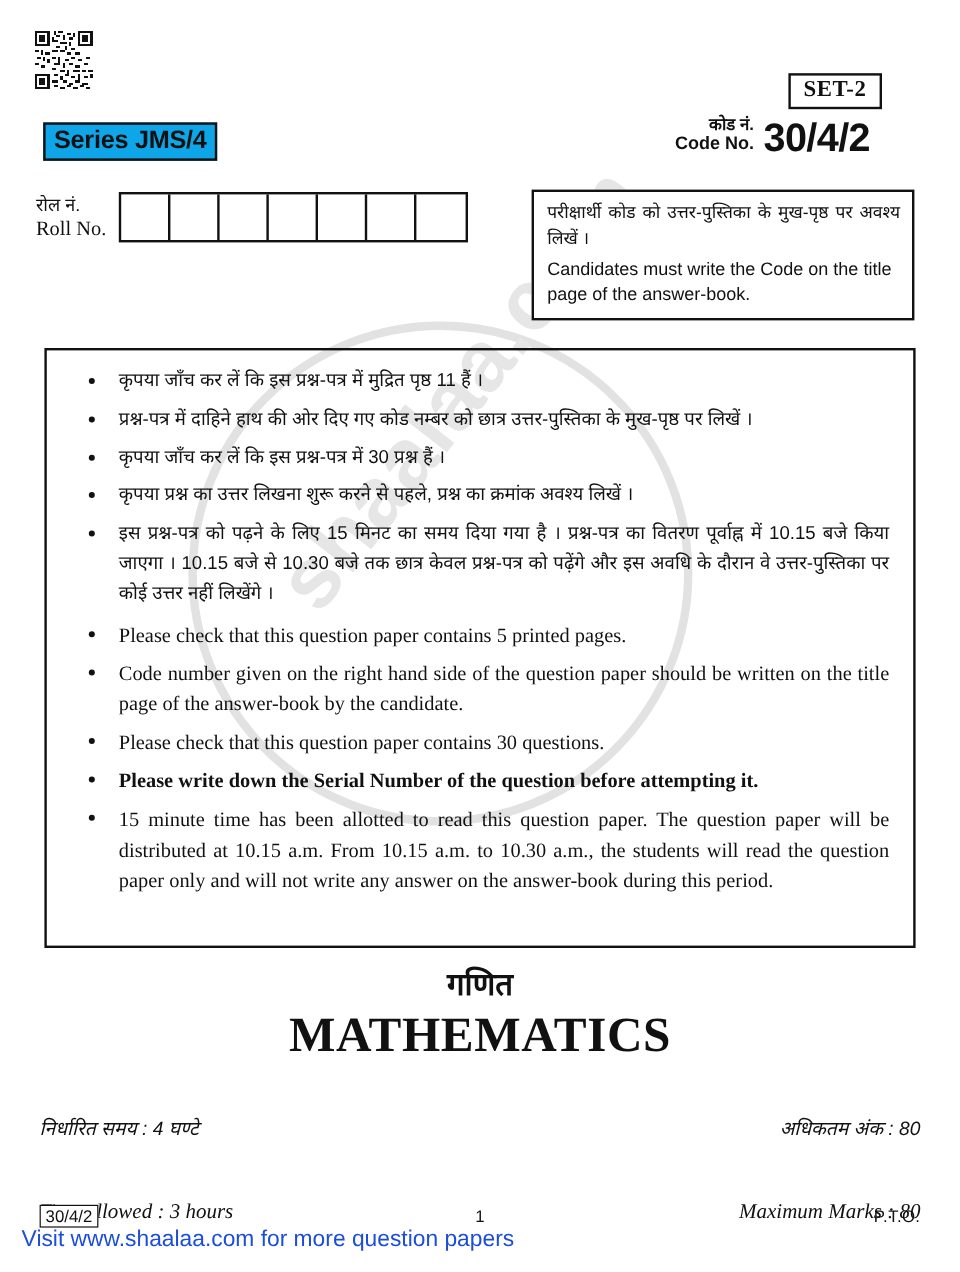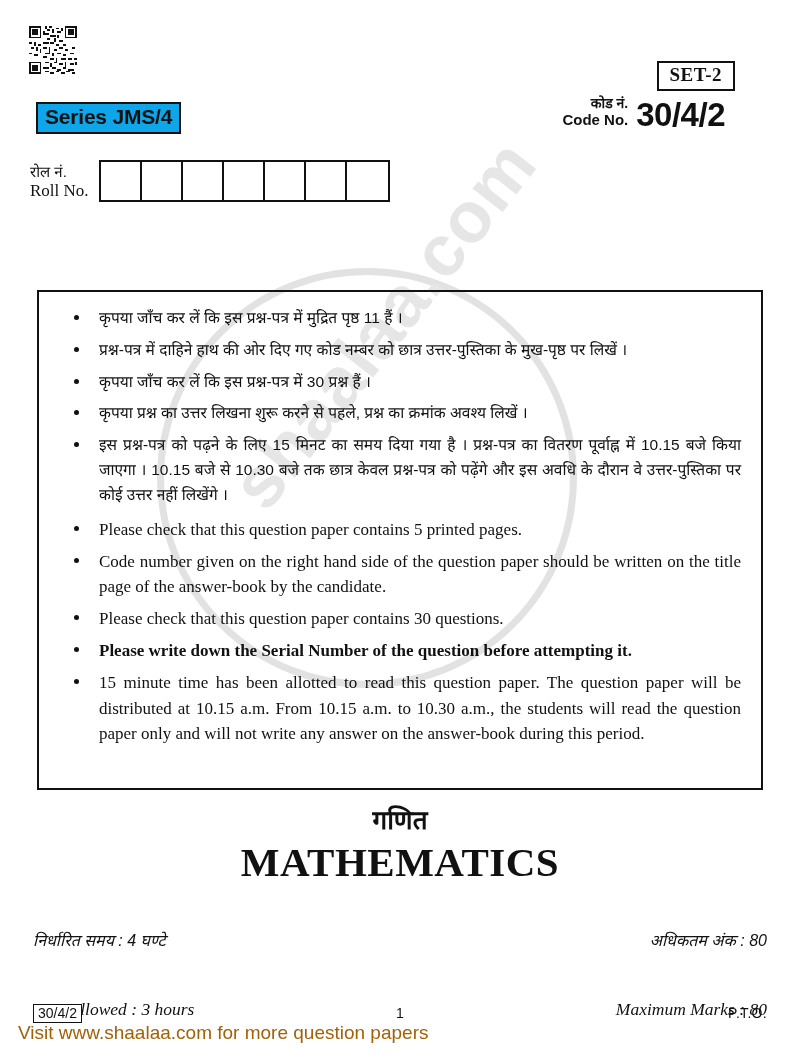--- a/index.html
+++ b/index.html
@@ -322,21 +322,21 @@
     letter-spacing: 0.3px;
   }
 
   
   .visit-banner {
     position: absolute;
     left: 18px;
     top: 1022px;
     font-family: "Liberation Sans", "DejaVu Sans", sans-serif;
     font-size: 19px;
-    color: #a16207;
+    color: #1d4ed8;
     z-index: 5;
     white-space: nowrap;
   }
 </style>
 </head>
 <body>
 
 <div class="page">
 
   <div class="watermark-layer">
@@ -451,20 +451,24 @@
         <div class="rollno-cell"></div>
         <div class="rollno-cell"></div>
         <div class="rollno-cell"></div>
         <div class="rollno-cell"></div>
         <div class="rollno-cell"></div>
         <div class="rollno-cell"></div>
         <div class="rollno-cell"></div>
       </div>
     </div>
 
+    <div class="cand-box">
+      <div class="cand-hi">परीक्षार्थी कोड को उत्तर-पुस्तिका के मुख-पृष्ठ पर अवश्य लिखें ।</div>
+      <div class="cand-en">Candidates must write the Code on the title page of the answer-book.</div>
+    </div>
 
     <div class="instr-box">
       <ul class="instr-list">
         <li class="hi">कृपया जाँच कर लें कि इस प्रश्न-पत्र में मुद्रित पृष्ठ 11 हैं ।</li>
         <li class="hi">प्रश्न-पत्र में दाहिने हाथ की ओर दिए गए कोड नम्बर को छात्र उत्तर-पुस्तिका के मुख-पृष्ठ पर लिखें ।</li>
         <li class="hi">कृपया जाँच कर लें कि इस प्रश्न-पत्र में 30 प्रश्न हैं ।</li>
         <li class="hi bold">कृपया प्रश्न का उत्तर लिखना शुरू करने से पहले, प्रश्न का क्रमांक अवश्य लिखें ।</li>
         <li class="hi spaced">इस  प्रश्न-पत्र  को पढ़ने के लिए 15 मिनट का समय दिया गया है ।  प्रश्न-पत्र का वितरण पूर्वाह्न में 10.15 बजे किया जाएगा ।   10.15 बजे से 10.30 बजे तक छात्र केवल प्रश्न-पत्र को पढ़ेंगे और इस अवधि के दौरान वे उत्तर-पुस्तिका पर कोई उत्तर नहीं लिखेंगे ।</li>
         <li class="en">Please check that this question paper contains 5 printed pages.</li>
         <li class="en">Code number given on the right hand side of the question paper should be written on the title page of the answer-book by the candidate.</li>

